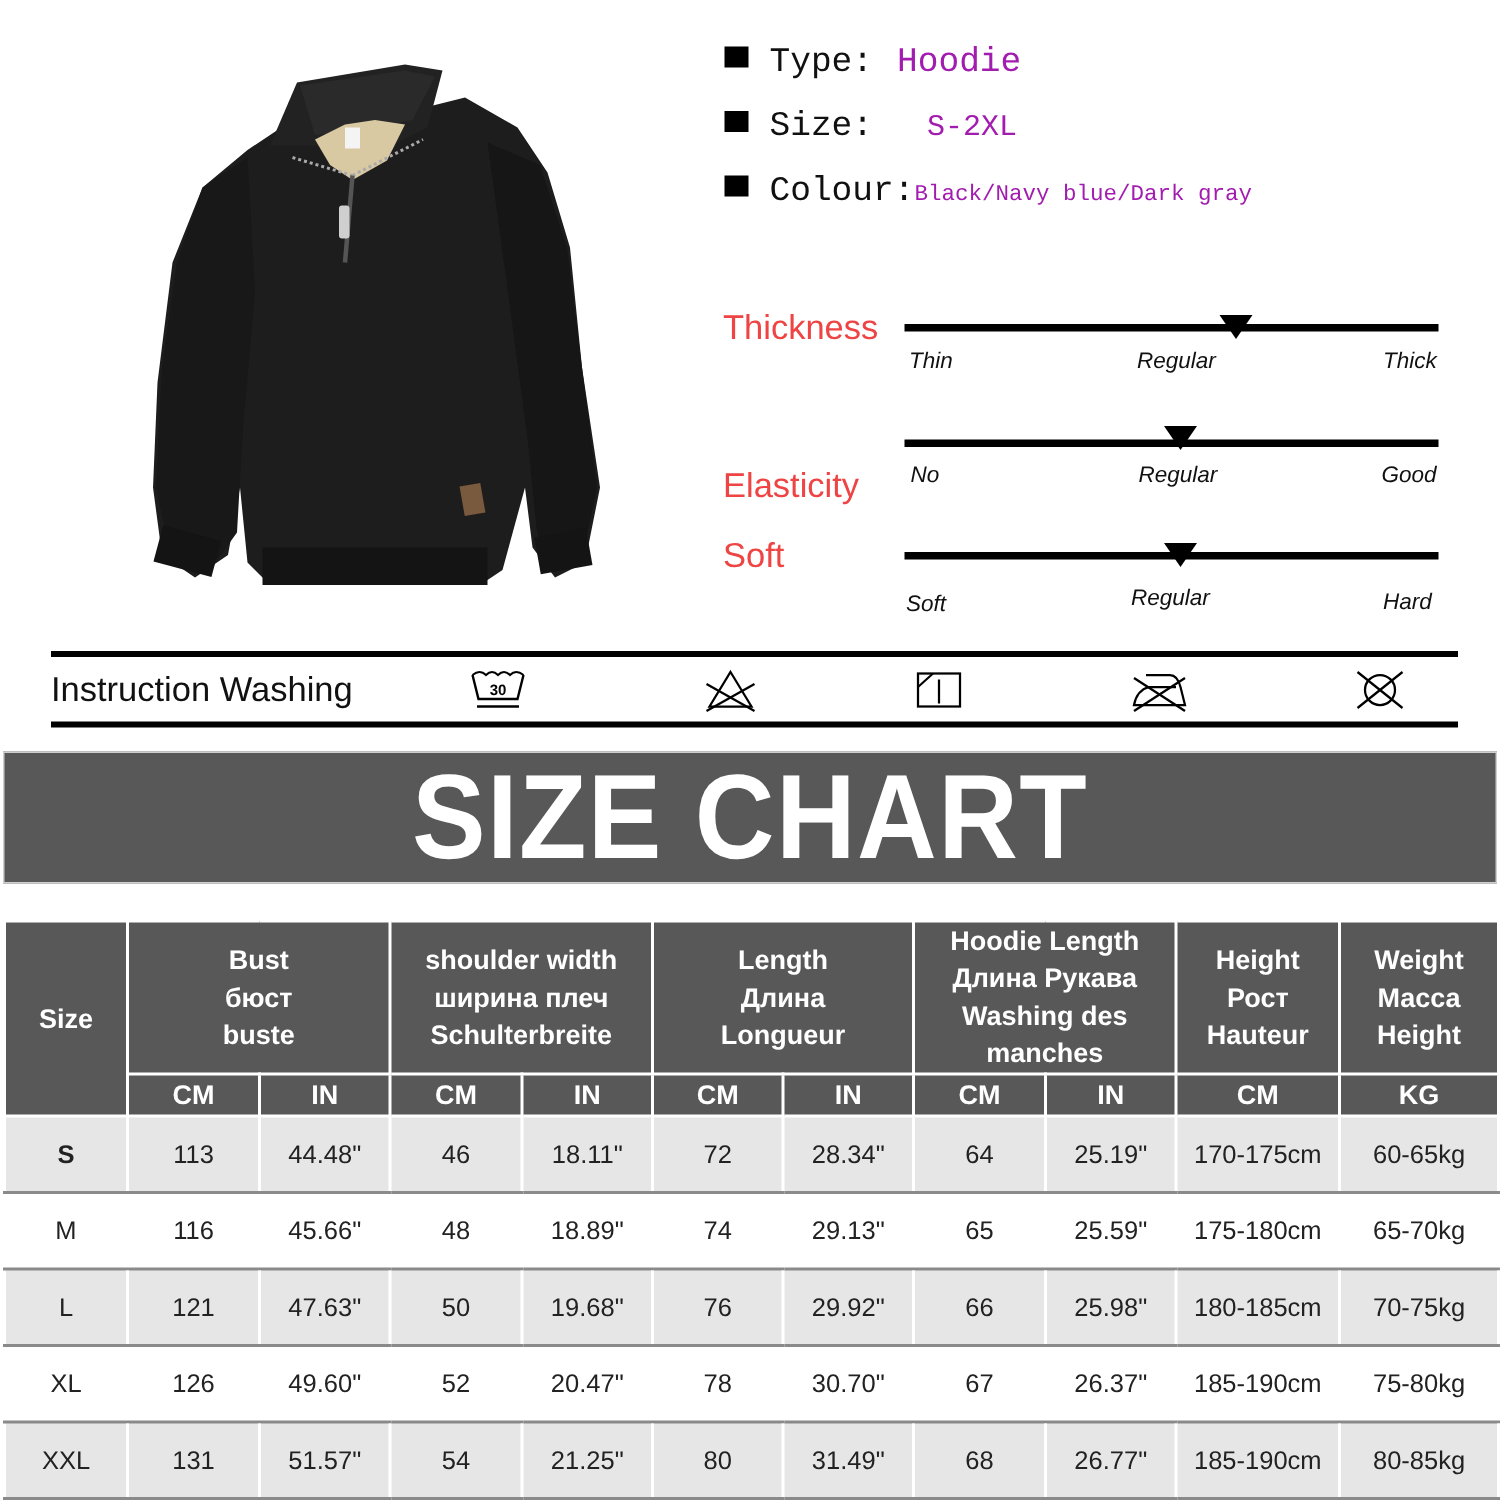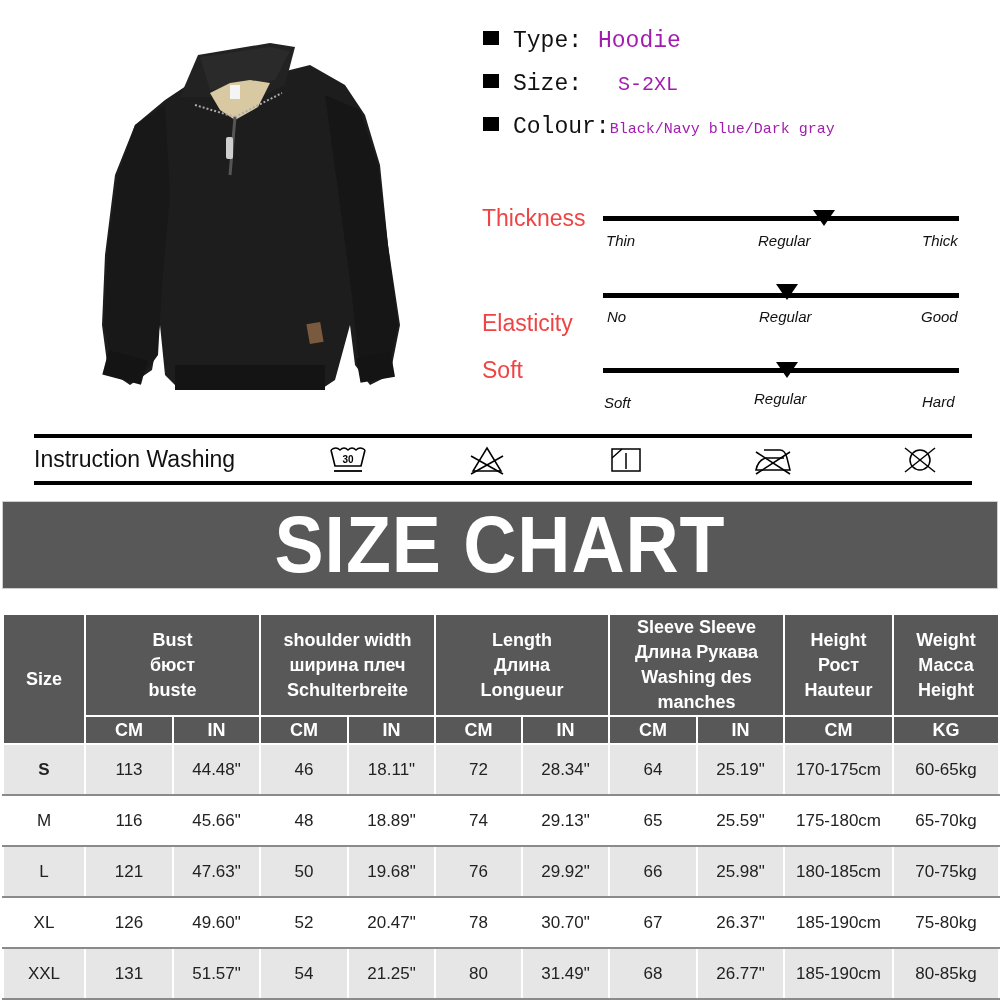--- a/index.html
+++ b/index.html
@@ -119,21 +119,21 @@
   <div class="scale-bar" style="top:11px;"></div>
   <div class="scale-marker" style="left:294px;top:5px;"></div>
   <span class="scale-tick" style="left:122px;top:37px;">Soft</span>
   <span class="scale-tick" style="left:272px;top:33px;">Regular</span>
   <span class="scale-tick" style="left:440px;top:36px;">Hard</span>
 </div>
 
 <div class="wash-line" style="top:434px;"></div>
 <span class="wash-title">Instruction Washing</span>
 
-<div class="wash-icon" style="left:328px;">
+<div class="wash-icon" style="left:312px;">
   <svg width="40" height="32" viewBox="0 0 40 32">
     <path d="M3 6 L7 22 L33 22 L37 6" fill="none" stroke="#000" stroke-width="1.6"></path>
     <path d="M3 6 Q8 2 12 6 Q16 2 20 6 Q24 2 28 6 Q32 2 37 6" fill="none" stroke="#000" stroke-width="1.4"></path>
     <text x="20" y="19" font-size="10" font-weight="bold" text-anchor="middle" font-family="Liberation Sans, sans-serif">30</text>
     <line x1="6" y1="27" x2="34" y2="27" stroke="#000" stroke-width="1.8"></line>
   </svg>
 </div>
 
 <div class="wash-icon" style="left:467px;">
   <svg width="40" height="32" viewBox="0 0 40 32">
@@ -199,21 +199,21 @@
         <div>shoulder width</div>
         <div>ширина плеч</div>
         <div>Schulterbreite</div>
       </th>
       <th colspan="2" class="group">
         <div>Length</div>
         <div>Длина</div>
         <div>Longueur</div>
       </th>
       <th colspan="2" class="group">
-        <div>Sleeve Sleeve</div>
+        <div>Hoodie Length</div>
         <div>Длина Рукава</div>
         <div>Washing des</div>
         <div>manches</div>
       </th>
       <th class="group">
         <div>Height</div>
         <div>Рост</div>
         <div>Hauteur</div>
       </th>
       <th class="group">

